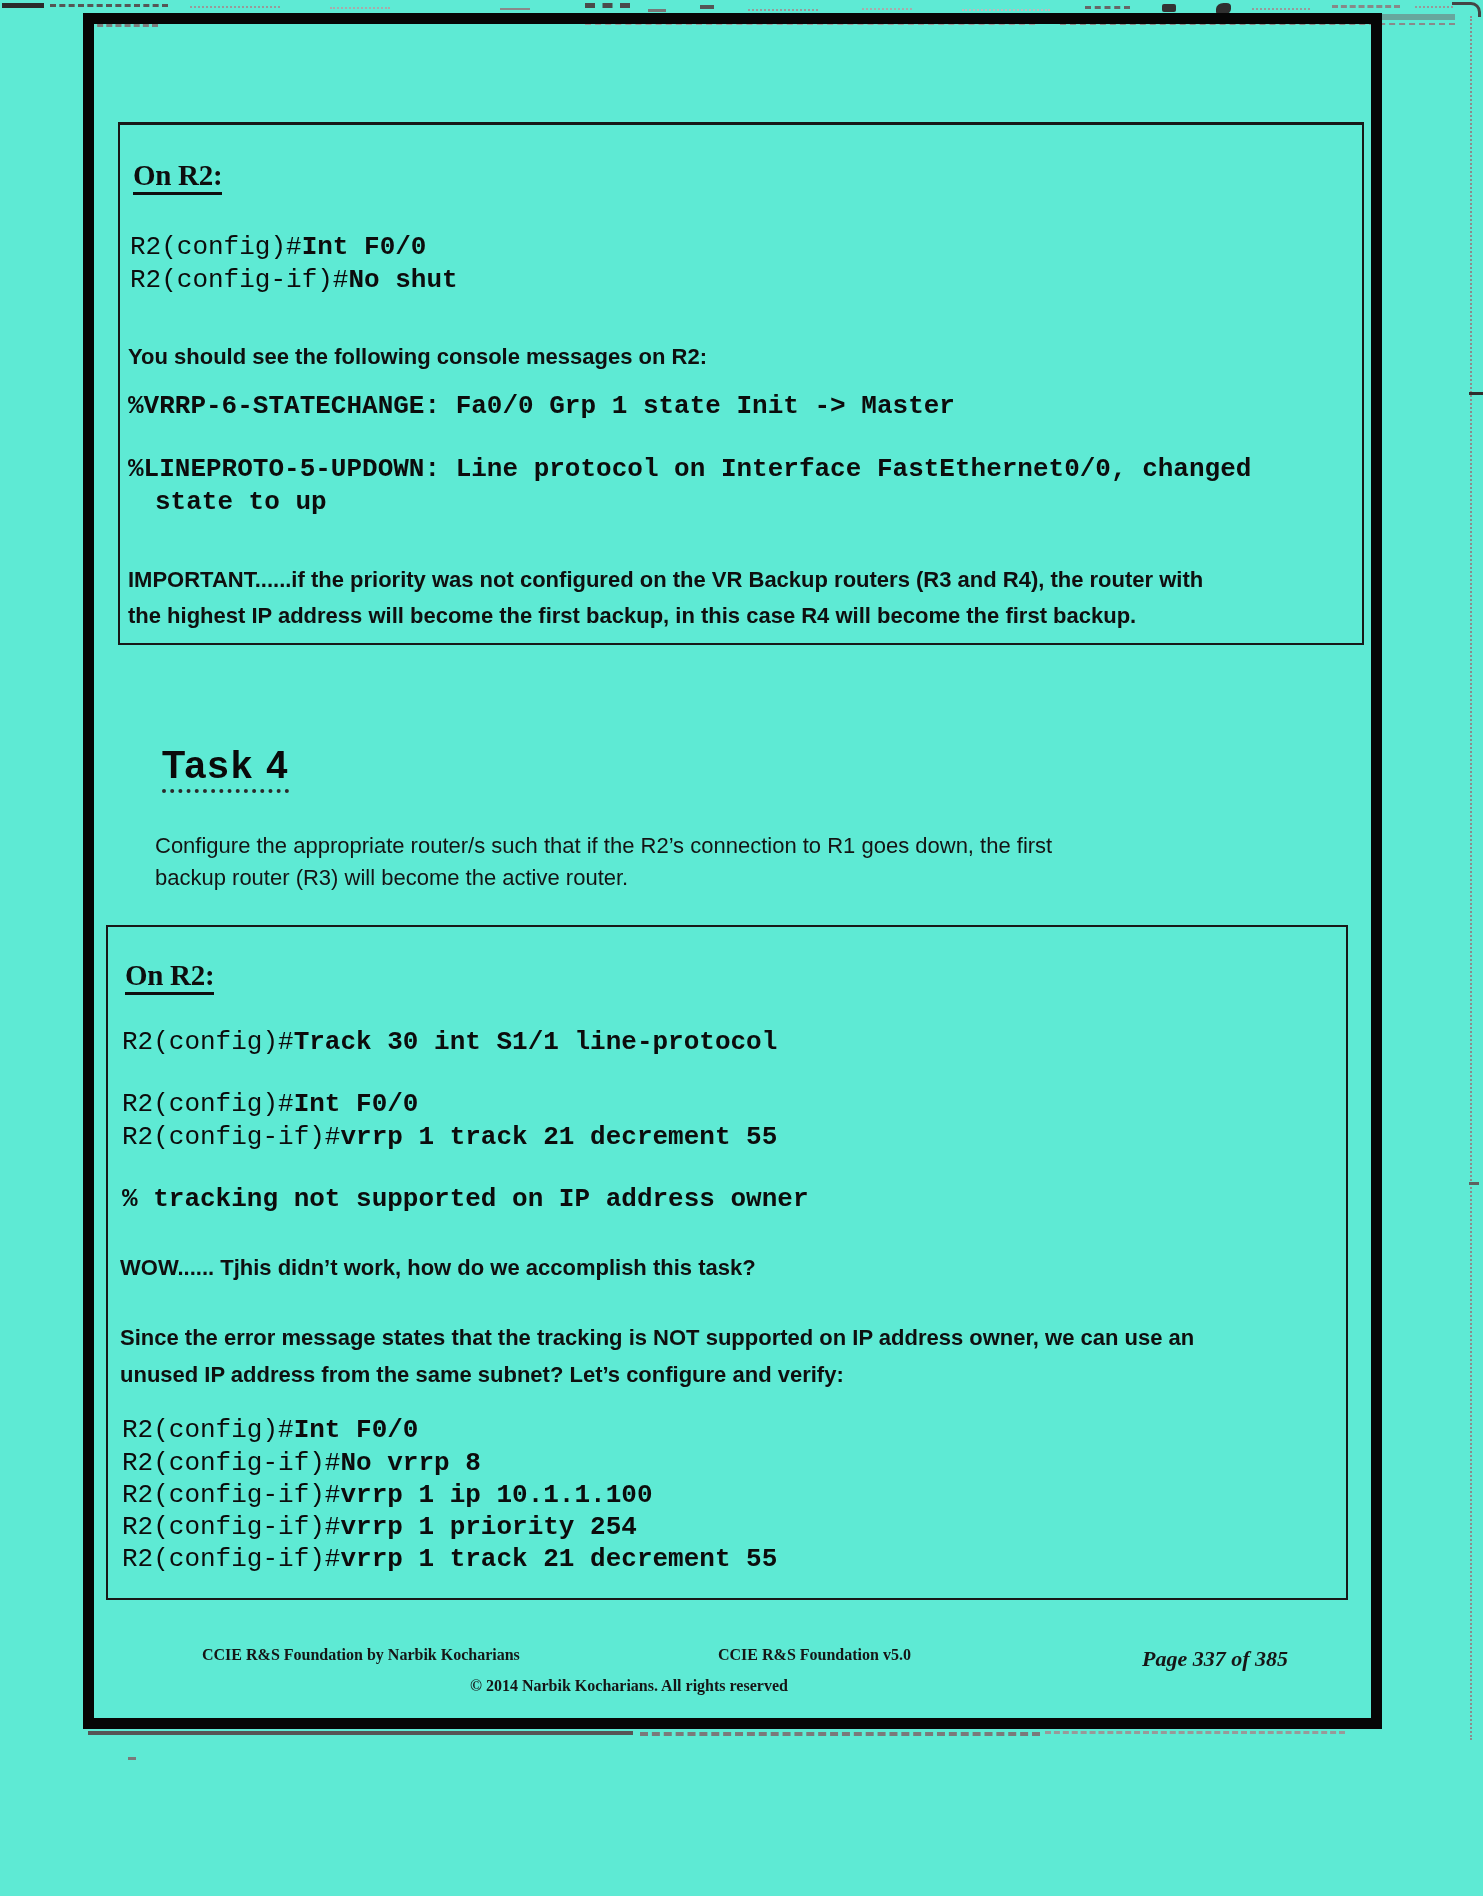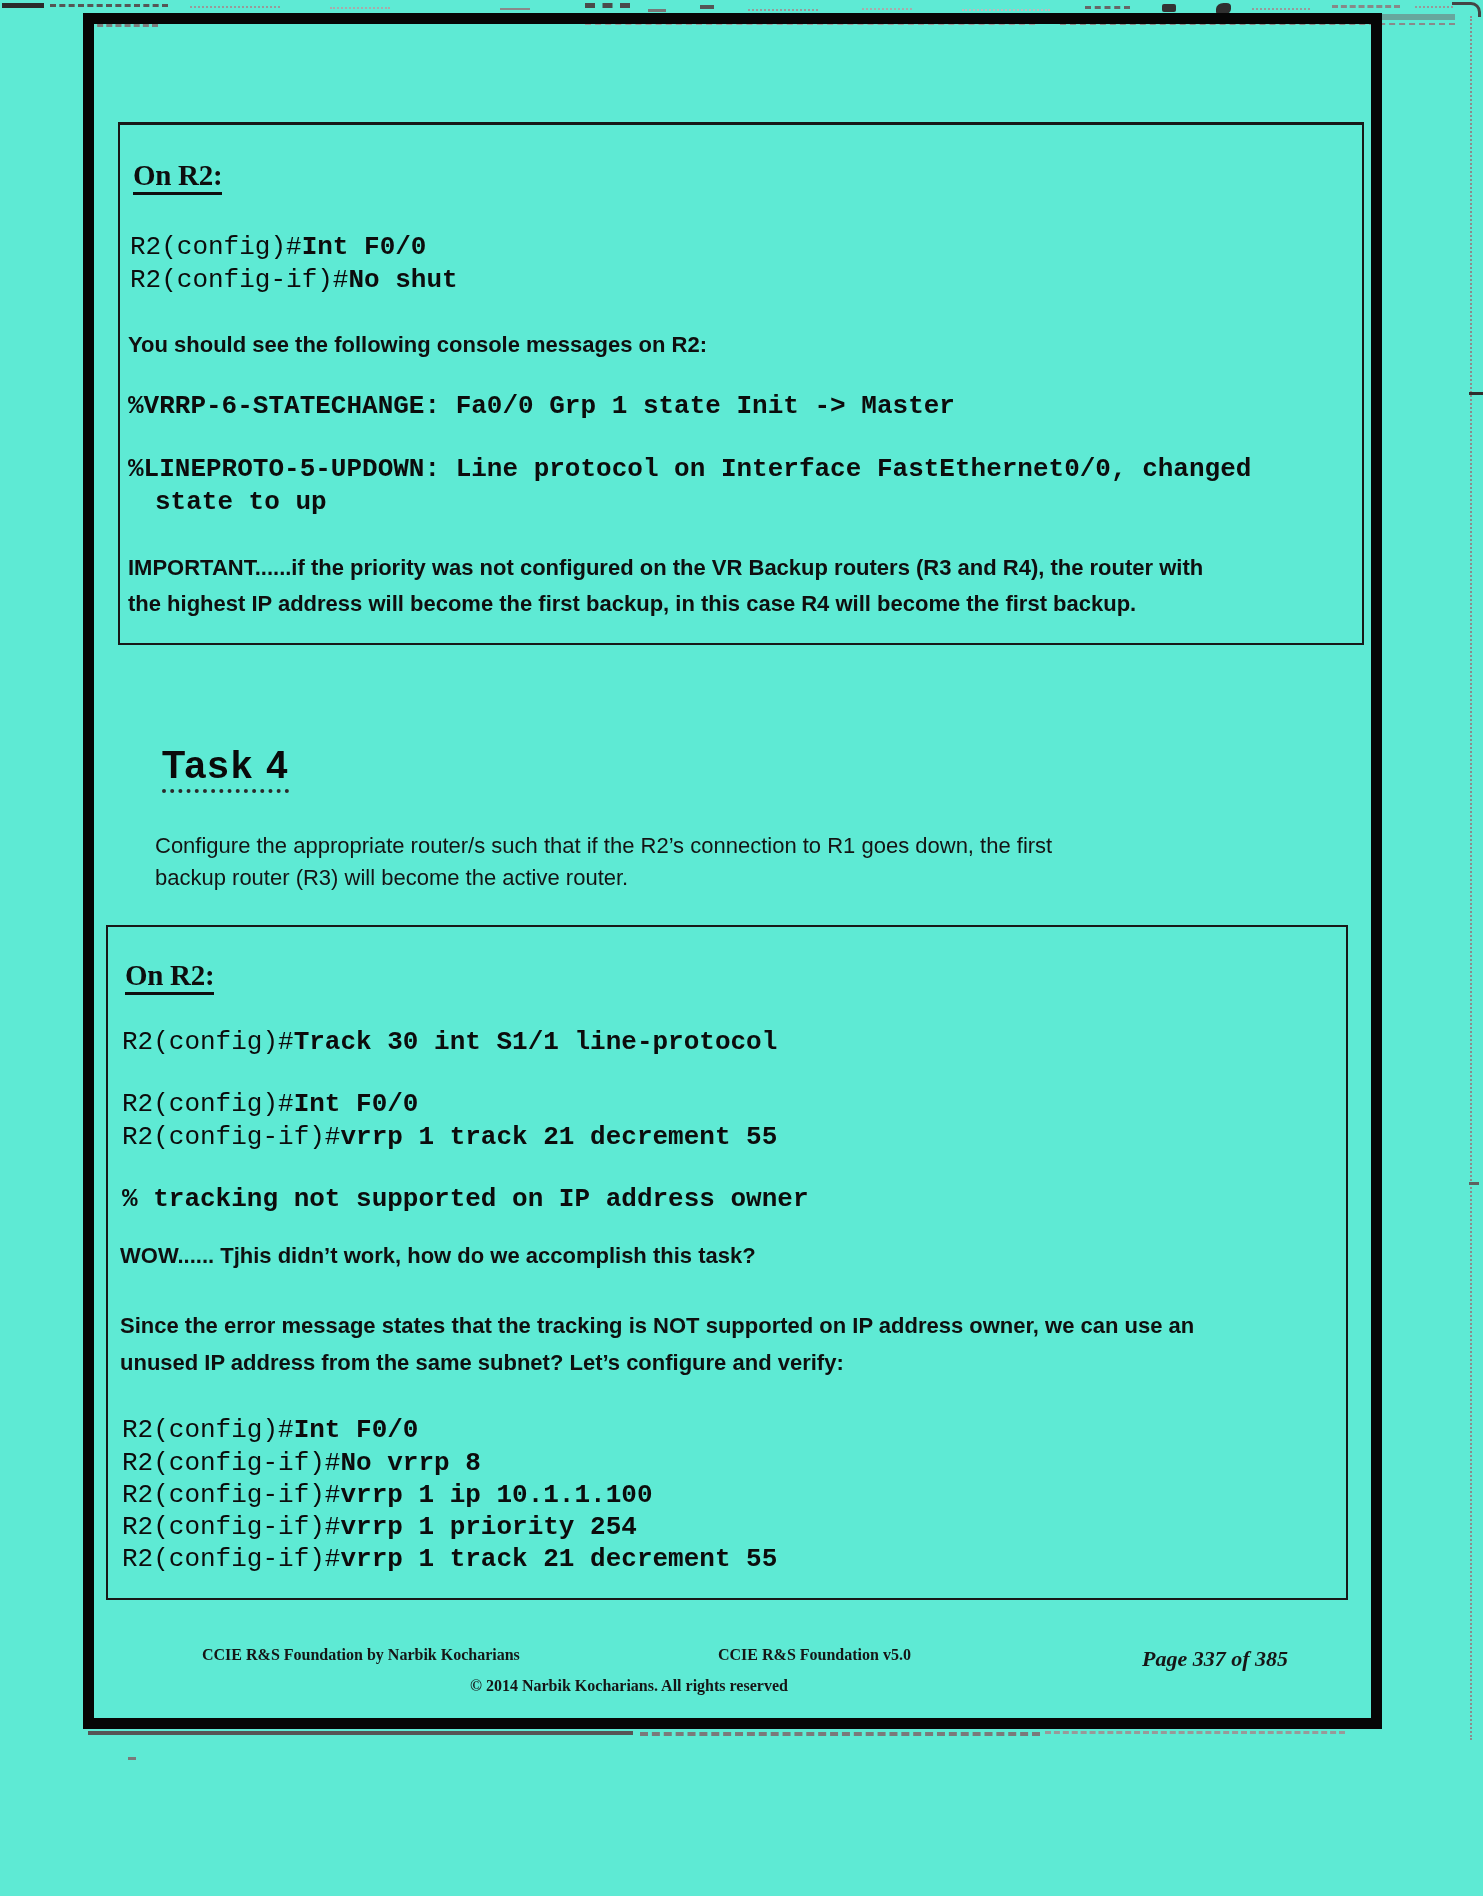--- a/index.html
+++ b/index.html
@@ -17,21 +17,21 @@
   
   .serif-head{font-family:"Liberation Serif",serif;font-weight:700;font-size:29px;letter-spacing:-0.3px;
               color:#0e0e0e;line-height:1.05;display:inline-block;border-bottom:3px solid #0e0e0e;padding-bottom:2px;}
   .code{font-family:"Liberation Mono","DejaVu Sans Mono",monospace;font-size:26px;line-height:1.15;
         color:#0c0c0c;white-space:pre;}
   .code .prompt{font-weight:400;}
   .code .cmd{font-weight:700;}
   .code-bold{font-family:"Liberation Mono","DejaVu Sans Mono",monospace;font-size:26px;line-height:1.15;
              font-weight:700;color:#0c0c0c;white-space:pre;}
   .sans-b{font-family:"Liberation Sans",sans-serif;font-weight:700;font-size:22px;line-height:1.2;
-          color:#0f0f0f;white-space:nowrap;}
+          color:#0f0f0f;white-space:nowrap;margin-top:12px;}
   .sans-r{font-family:"Liberation Sans",sans-serif;font-weight:400;font-size:22px;line-height:1.2;
           color:#141414;white-space:nowrap;}
   .task-title{font-family:"Liberation Sans",sans-serif;font-weight:700;font-size:38px;letter-spacing:2px;
               color:#0a0a0a;line-height:1.05;display:inline-block;border-bottom:4px dotted #2a2a2a;padding-bottom:3px;}
   .footer-serif{font-family:"Liberation Serif",serif;font-weight:700;font-size:16px;color:#161616;white-space:nowrap;}
   .footer-page{font-family:"Liberation Serif",serif;font-weight:700;font-style:italic;font-size:22px;color:#161616;white-space:nowrap;}
 
   
   .art{position:absolute;}
 </style>

